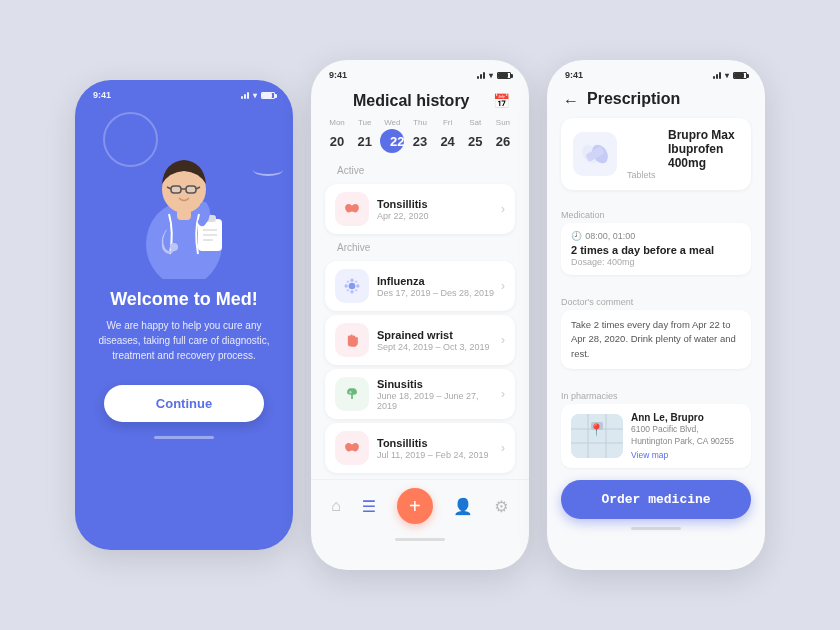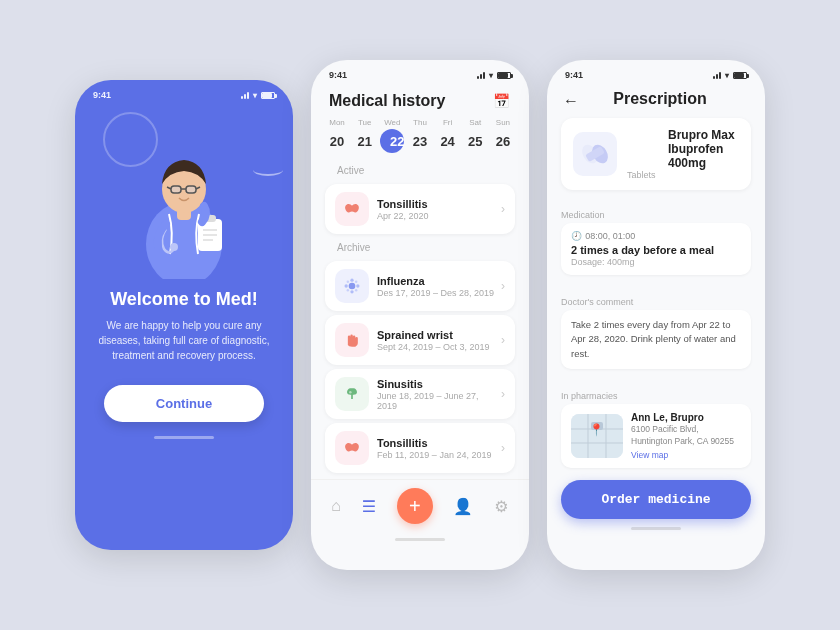--- a/index.html
+++ b/index.html
@@ -97,21 +97,21 @@
       background: rgba(255,255,255,0.4);
       border-radius: 2px;
       margin: 14px auto 0;
     }
 
     
     .ph2-header {
       display: flex; align-items: center; justify-content: space-between;
       padding: 8px 18px 4px;
     }
-    .ph2-title { font-size: 16px; font-weight: 700; color: #222; flex:1; }
+    .ph2-title { font-size: 16px; font-weight: 700; color: #222; text-align: center; flex:1; }
     .cal-icon { font-size: 14px; color: #666; cursor: pointer; }
 
     .calendar-strip {
       display: flex; justify-content: space-between;
       padding: 4px 14px 8px;
     }
     .cal-day { display: flex; flex-direction: column; align-items: center; gap: 2px; }
     .cal-day-name { font-size: 8px; color: #aaa; }
     .cal-day-num {
       font-size: 13px; font-weight: 600; color: #333;
@@ -167,21 +167,21 @@
       border-radius: 2px;
       margin: 4px auto;
     }
 
     
     .ph3-header {
       display: flex; align-items: center;
       padding: 6px 16px 4px;
     }
     .back-arrow { font-size: 16px; color: #333; cursor: pointer; margin-right: 8px; }
-    .ph3-title { font-size: 16px; font-weight: 700; color: #222; flex:1; text-align: center; margin-right: 16px; }
+    .ph3-title { font-size: 16px; font-weight: 700; color: #222; flex:1; text-align: left; margin-right: 16px; }
 
     .med-card {
       display: flex; align-items: center;
       background: #fff; margin: 6px 14px;
       border-radius: 12px; padding: 10px 12px;
       box-shadow: 0 1px 4px rgba(0,0,0,0.06);
     }
     .pill-icon {
       width: 44px; height: 44px;
       background: #f0f2fc;
@@ -432,21 +432,21 @@
   </div>
 
   <div class="history-item">
     <div class="item-icon-wrap pink">
       <svg width="20" height="20" viewBox="0 0 24 24" fill="none">
         <path d="M8 6 C5 6 3 9 4 12 C5 15 7 17 9 16 C10 15.5 11 15 12 15 C13 15 14 15.5 15 16 C17 17 19 15 20 12 C21 9 19 6 16 6 C14.5 6 13 7 12 8 C11 7 9.5 6 8 6Z" fill="#f08070"></path>
       </svg>
     </div>
     <div class="item-text">
       <div class="item-name">Tonsillitis</div>
-      <div class="item-date">Feb 11, 2019 – Jan 24, 2019</div>
+      <div class="item-date">Jul 11, 2019 – Feb 24, 2019</div>
     </div>
     <span class="chevron">›</span>
   </div>
 
   <div class="bottom-nav">
     <span class="nav-icon">⌂</span>
     <span class="nav-icon active">☰</span>
     <div class="nav-add">+</div>
     <span class="nav-icon">👤</span>
     <span class="nav-icon">⚙</span>

